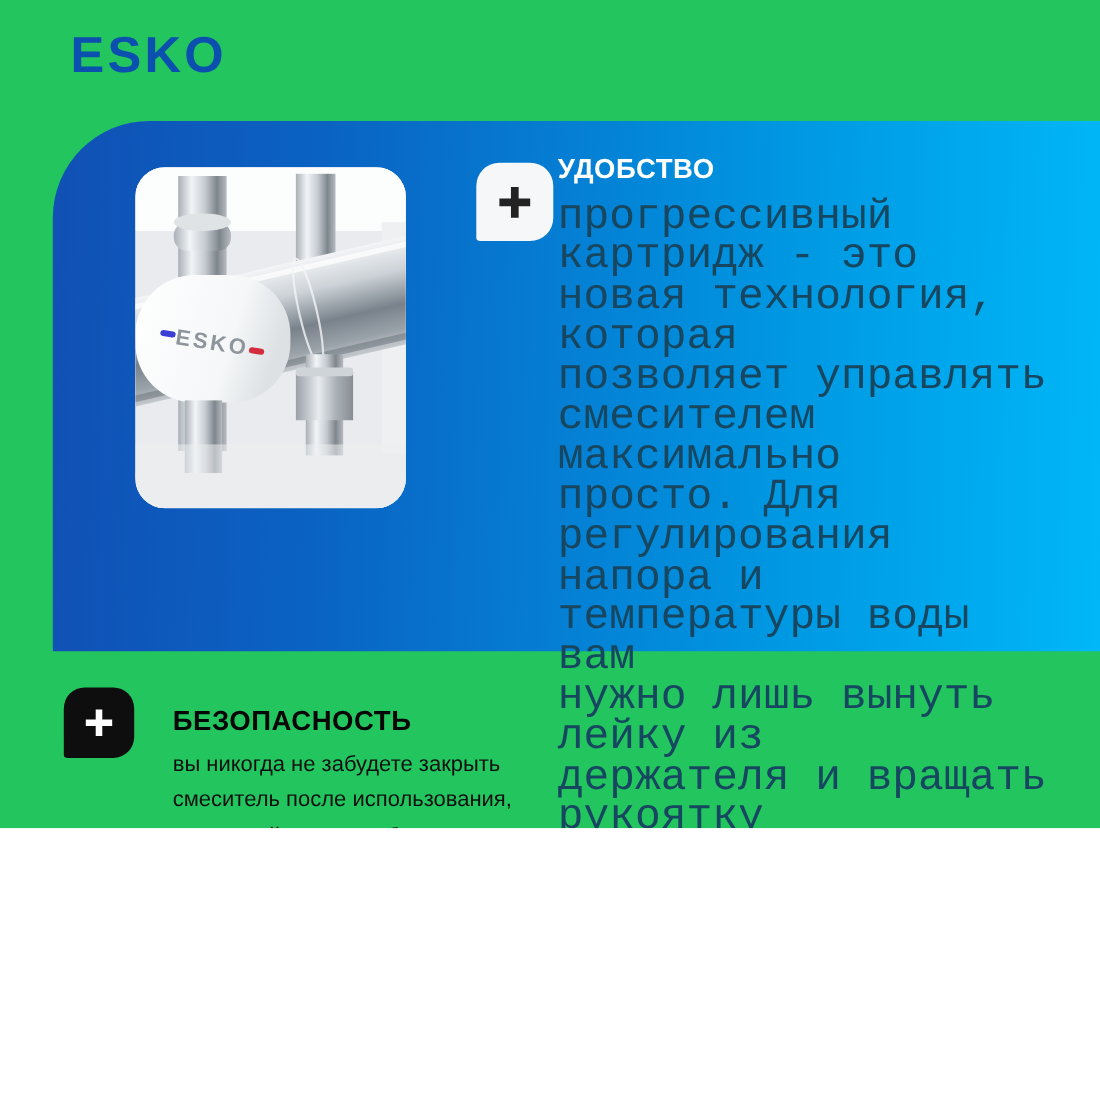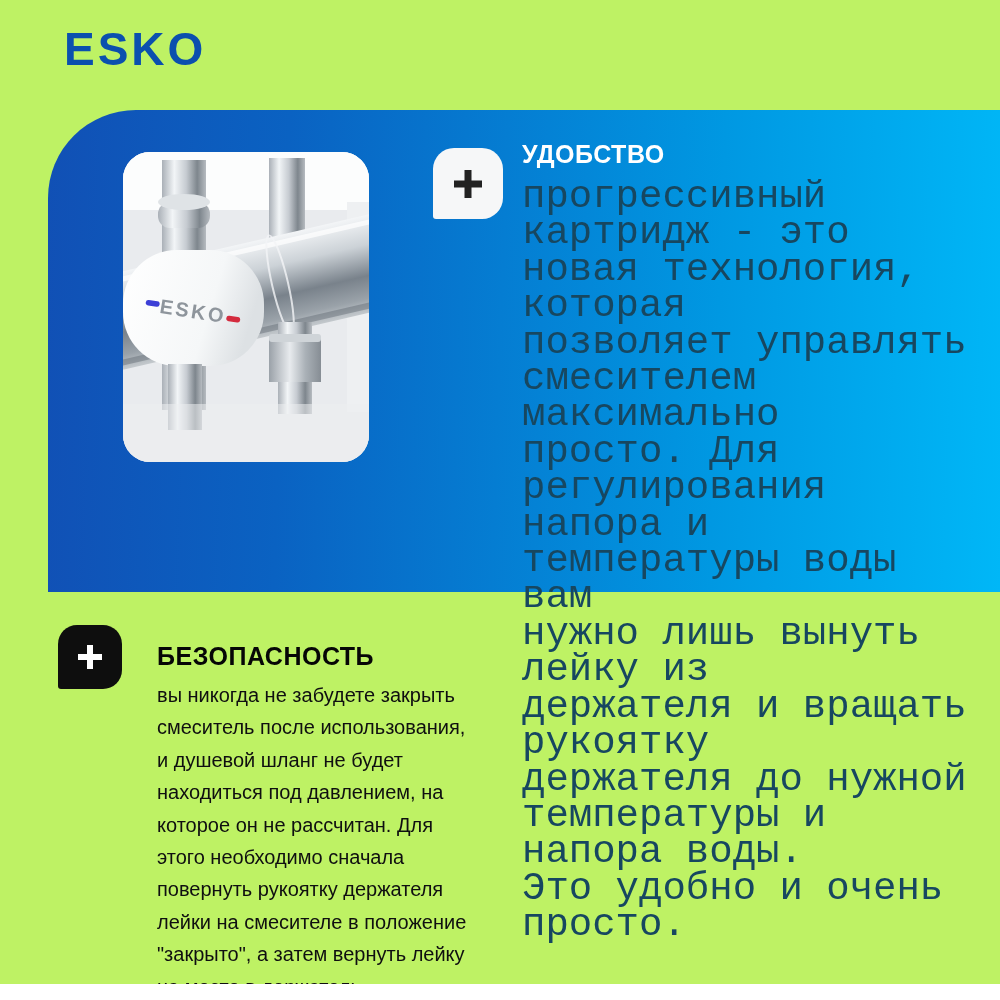--- a/index.html
+++ b/index.html
@@ -1,18 +1,18 @@
 <!DOCTYPE html>
 <html><head>
 <meta charset="utf-8">
 <style>
   html,body{margin:0;padding:0;}
   .page{
-    position:relative; width:1000px; height:984px;
-    background:#bef264; overflow:hidden;
+    position:relative; width:1000px; height:753px;
+    background:#22c55e; overflow:hidden;
     font-family:"Liberation Sans", sans-serif;
   }
   
   .logo{
     position:absolute; left:64px; top:22px;
     font-size:46px; font-weight:800; letter-spacing:3px;
     color:#0b50ae;
   }
   
   .hero{
@@ -28,21 +28,21 @@
     position:absolute; display:flex; align-items:center; justify-content:center;
   }
   .badge-light{
     left:385px; top:38px; width:70px; height:71px;
     background:#f6f7f8; border-radius:21px 21px 21px 3px;
   }
   .badge-dark{
     left:58px; top:625px; width:64px; height:64px;
     background:#0e0e0e; border-radius:19px 19px 19px 3px;
   }
-  .hero-copy{ position:absolute; left:474px; top:32px; width:450px; }
+  .hero-copy{ position:absolute; left:459px; top:32px; width:450px; }
   .hero-copy h2{
     margin:0 0 12px 0; font-size:25px; font-weight:700; color:#ffffff;
     line-height:1; letter-spacing:0.5px;
   }
   .hero-copy p{
     margin:0; font-size:39px; line-height:36.4px; color:#174760;
     white-space:pre-line;
     font-family:Liberation Mono, monospace;
   }
   .safety-copy{ position:absolute; left:157px; top:644px; width:440px; }

